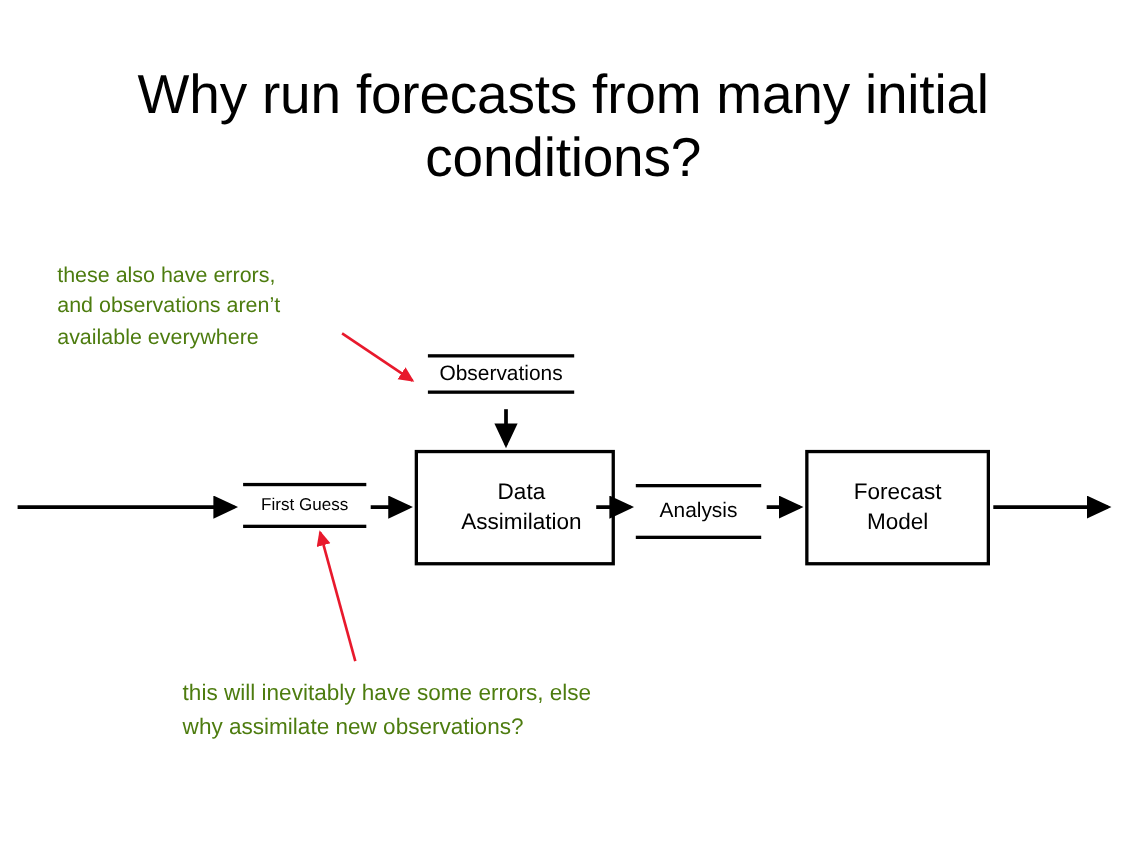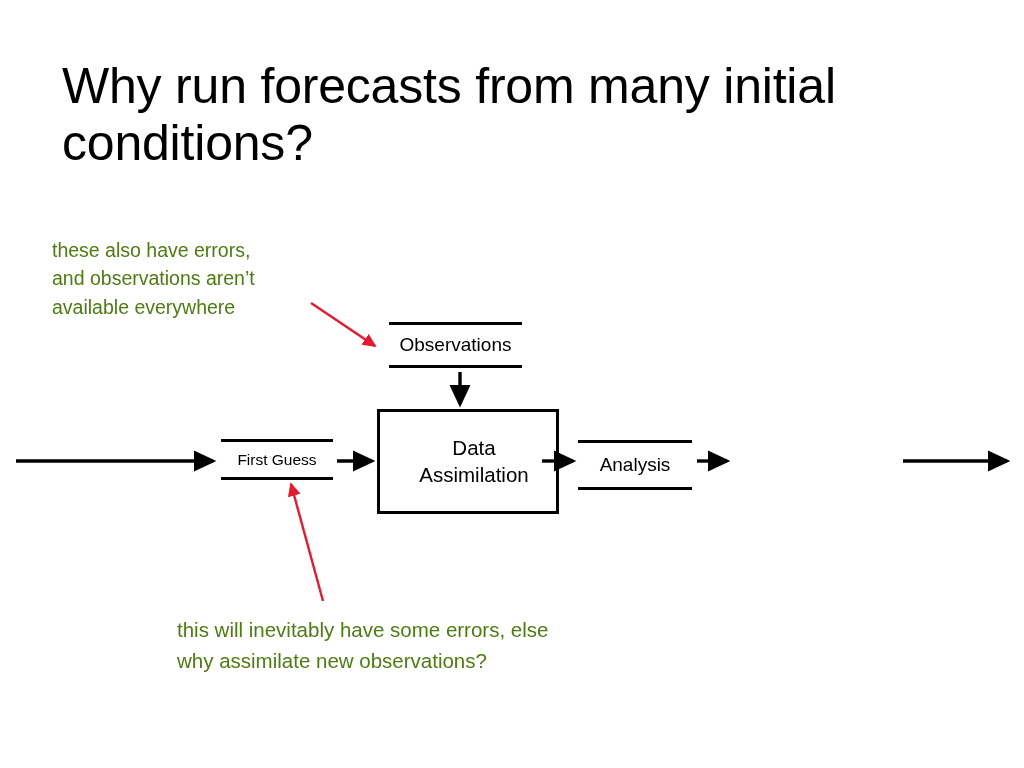--- a/index.html
+++ b/index.html
@@ -24,39 +24,39 @@
     height: 768px;
     background: #ffffff;
   }
 
   
   .slide-title {
     position: absolute;
     left: 62px;
     top: 58px;
     width: 900px;
-    text-align: left;
+    text-align: center;
     font-size: 50px;
     line-height: 1.14;
     font-weight: 400;
     color: #000000;
     letter-spacing: -0.2px;
   }
 
   
   .annot {
     position: absolute;
     color: #4d7c0f;
     font-size: 19.5px;
     line-height: 1.46;
     font-weight: 400;
     white-space: pre-line;
   }
   .annot-top { left: 52px; top: 236px; width: 320px; }
-  .annot-bottom { left: 166px; top: 615px; width: 560px; font-size: 20.5px; line-height: 1.5; margin-left: 11px; }
+  .annot-bottom { left: 166px; top: 615px; width: 560px; font-size: 20.5px; line-height: 1.5; }
 
   
   .node-box {
     position: absolute;
     border: 3px solid #000000;
     background: #ffffff;
     box-sizing: border-box;
     display: flex;
     align-items: center;
     justify-content: center;
@@ -76,21 +76,21 @@
     border-bottom: 3px solid #000000;
     background: transparent;
     box-sizing: border-box;
     display: flex;
     align-items: center;
     justify-content: center;
     text-align: center;
     color: #000;
   }
   .node-obs {
-    left: 389px; top: 322px; width: 133px; height: 46px;
+    left: 389px; top: 322px; width: 133px; height: 36px;
     font-size: 19px;
   }
   .node-fg {
     left: 221px; top: 439px; width: 112px; height: 41px;
     font-size: 15.5px;
     text-align: center;
   }
   .node-ana {
     left: 578px; top: 440px; width: 114px; height: 50px;
     font-size: 19px;
@@ -121,20 +121,22 @@
 
   <div class="node-open node-obs">Observations</div>
 
   <div class="node-open node-fg">First Guess</div>
 
   <div class="node-box node-da">Data
 Assimilation</div>
 
   <div class="node-open node-ana">Analysis</div>
 
+  <div class="node-box node-fm">Forecast
+Model</div>
 
   <svg id="arrows" viewBox="0 0 1024 768">
     <defs>
       <marker id="head-black" markerWidth="7" markerHeight="7" refX="5.6" refY="3.1" orient="auto" markerUnits="strokeWidth">
         <path d="M0,0 L6.6,3.1 L0,6.2 z" fill="#000000"></path>
       </marker>
       <marker id="head-red" markerWidth="6.2" markerHeight="6.2" refX="5.0" refY="2.7" orient="auto" markerUnits="strokeWidth">
         <path d="M0,0 L5.8,2.7 L0,5.4 z" fill="#E8192C"></path>
       </marker>
     </defs>

